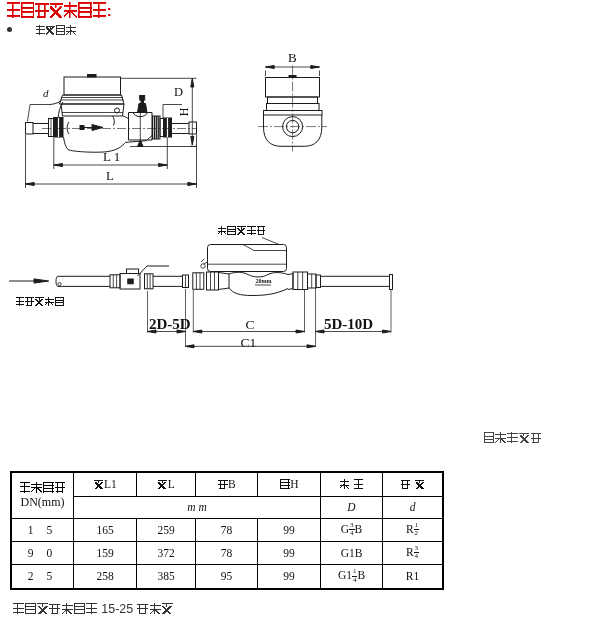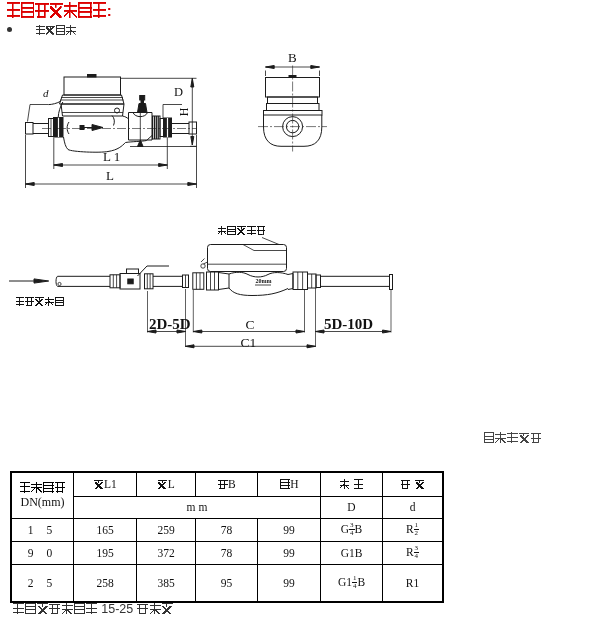--- a/index.html
+++ b/index.html
@@ -298,49 +298,49 @@
 <td style="width:58px;"><span class="cj g4" style="font-size:11px"></span>L</td>
 
 <td style="width:61px;"><span class="cj g3" style="font-size:11px"></span>B</td>
 
 <td style="width:62px;"><span class="cj g2" style="font-size:11px"></span>H</td>
 
 <td style="width:61px;font-size:11px;"><span class="cj g5" style="margin-right:4px"></span><span class="cj g1"></span></td>
 
 <td style="font-size:11px;"><span class="cj g3" style="margin-right:4px"></span><span class="cj g4"></span></td>
 </tr>
-<tr style="height:22px;">
+<tr style="height:22px;font-style:italic;">
 
 <td colspan="4">m m</td>
 
 <td>D</td>
 
 <td>d</td>
 </tr>
 <tr style="height:23px;padding-left:13px;">
 
 <td style="letter-spacing:5px">1 5</td>
         <td>165</td>
         <td>259</td>
         <td>78</td>
         <td>99</td>
         <td>G<span class="frac"><span class="n">3</span><span class="d">4</span></span>B</td>
         <td>R<span class="frac"><span class="n">1</span><span class="d">2</span></span></td>
 </tr>
 <tr style="height:23px;">
 
 <td style="letter-spacing:5px">9 0</td>
-        <td>195</td>
+        <td>159</td>
         <td>372</td>
         <td>78</td>
         <td>99</td>
         <td>G1B</td>
         <td>R<span class="frac"><span class="n">3</span><span class="d">4</span></span></td>
 </tr>
-<tr style="height:38px;">
+<tr style="height:25px;">
 
 <td style="letter-spacing:5px">2 5</td>
         <td>258</td>
         <td>385</td>
         <td>95</td>
         <td>99</td>
         <td>G1<span class="frac"><span class="n">1</span><span class="d">4</span></span>B</td>
         <td>R1</td>
 </tr>
 </tbody>

